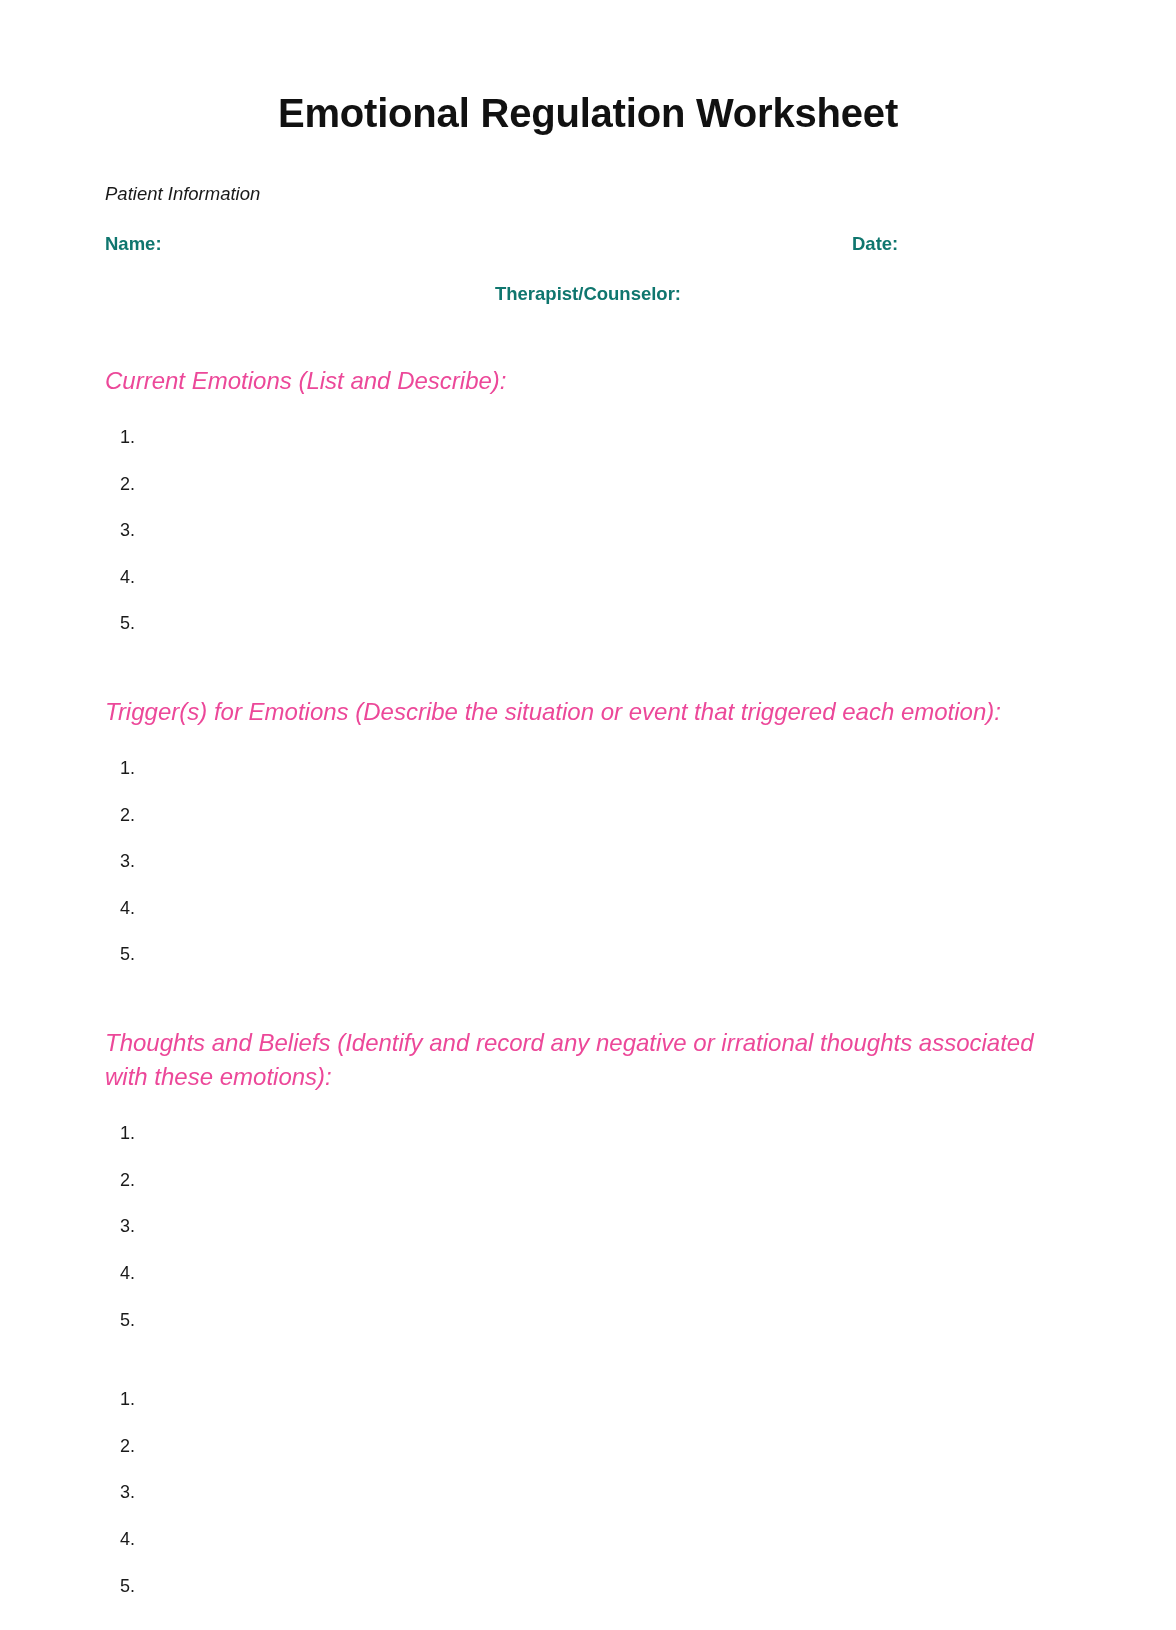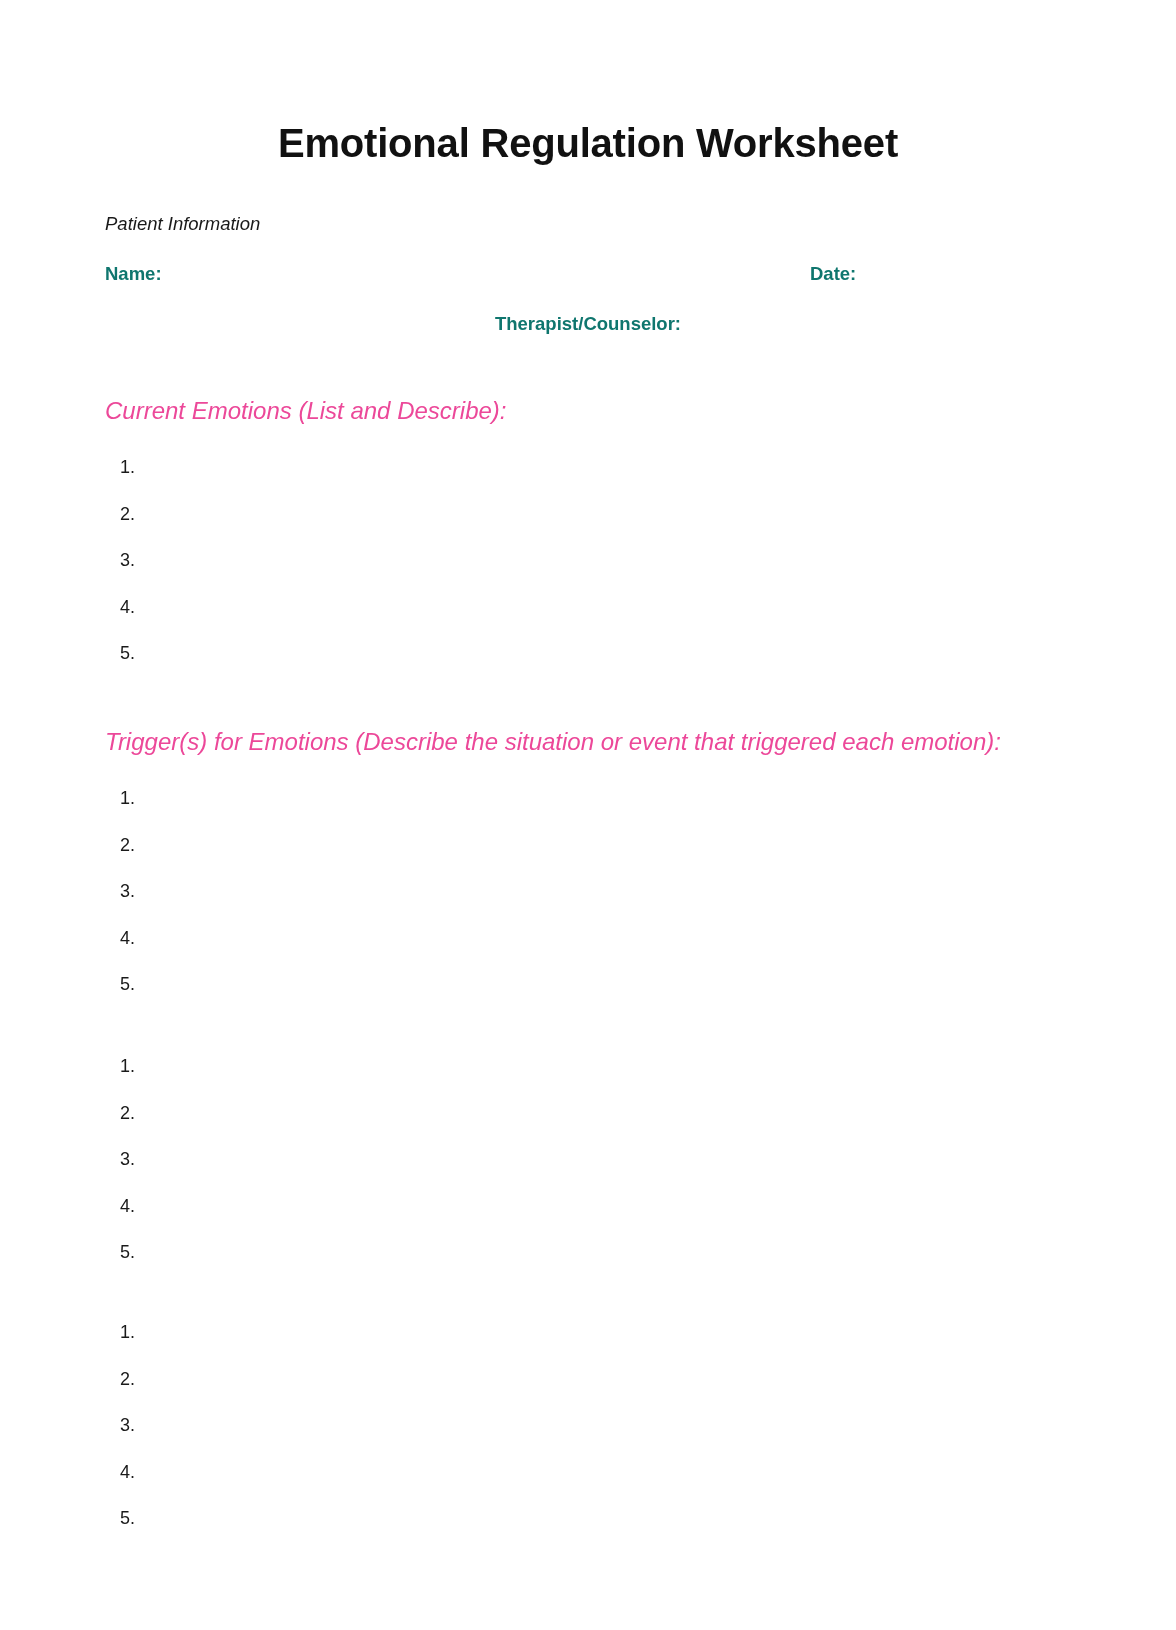--- a/index.html
+++ b/index.html
@@ -23,21 +23,20 @@
     box-sizing: border-box;
     padding: 0;
     overflow: hidden;
   }
 
   .content {
     position: absolute;
     left: 105px;
     right: 105px;
     top: 0;
-    margin-top: 30px;
   }
 
   
   .doc-title {
     margin: 0;
     padding-top: 90px;
     text-align: center;
     font-size: 40px;
     font-weight: bold;
     letter-spacing: -0.2px;
@@ -61,21 +60,21 @@
     height: 24px;
   }
   .field-label {
     font-weight: bold;
     font-size: 18.5px;
     line-height: 1.3;
     color: #0f766e;
   }
   .field-label.date-label {
     position: absolute;
-    left: 705px;
+    left: 747px;
     top: 0;
   }
   .field-row.single {
     margin-top: 26px;
     text-align: center;
   }
 
   
   .section {
     margin-top: 62px;
@@ -148,20 +147,21 @@
       <ol class="numbered-list">
         <li>1.</li>
         <li>2.</li>
         <li>3.</li>
         <li>4.</li>
         <li>5.</li>
       </ol>
     </div>
 
     <div class="section" id="section-thoughts">
+      <div class="section-heading">Thoughts and Beliefs (Identify and record any negative or irrational thoughts associated with these emotions):</div>
       <ol class="numbered-list">
         <li>1.</li>
         <li>2.</li>
         <li>3.</li>
         <li>4.</li>
         <li>5.</li>
       </ol>
     </div>
 
     <div class="section" id="section-reframing">

